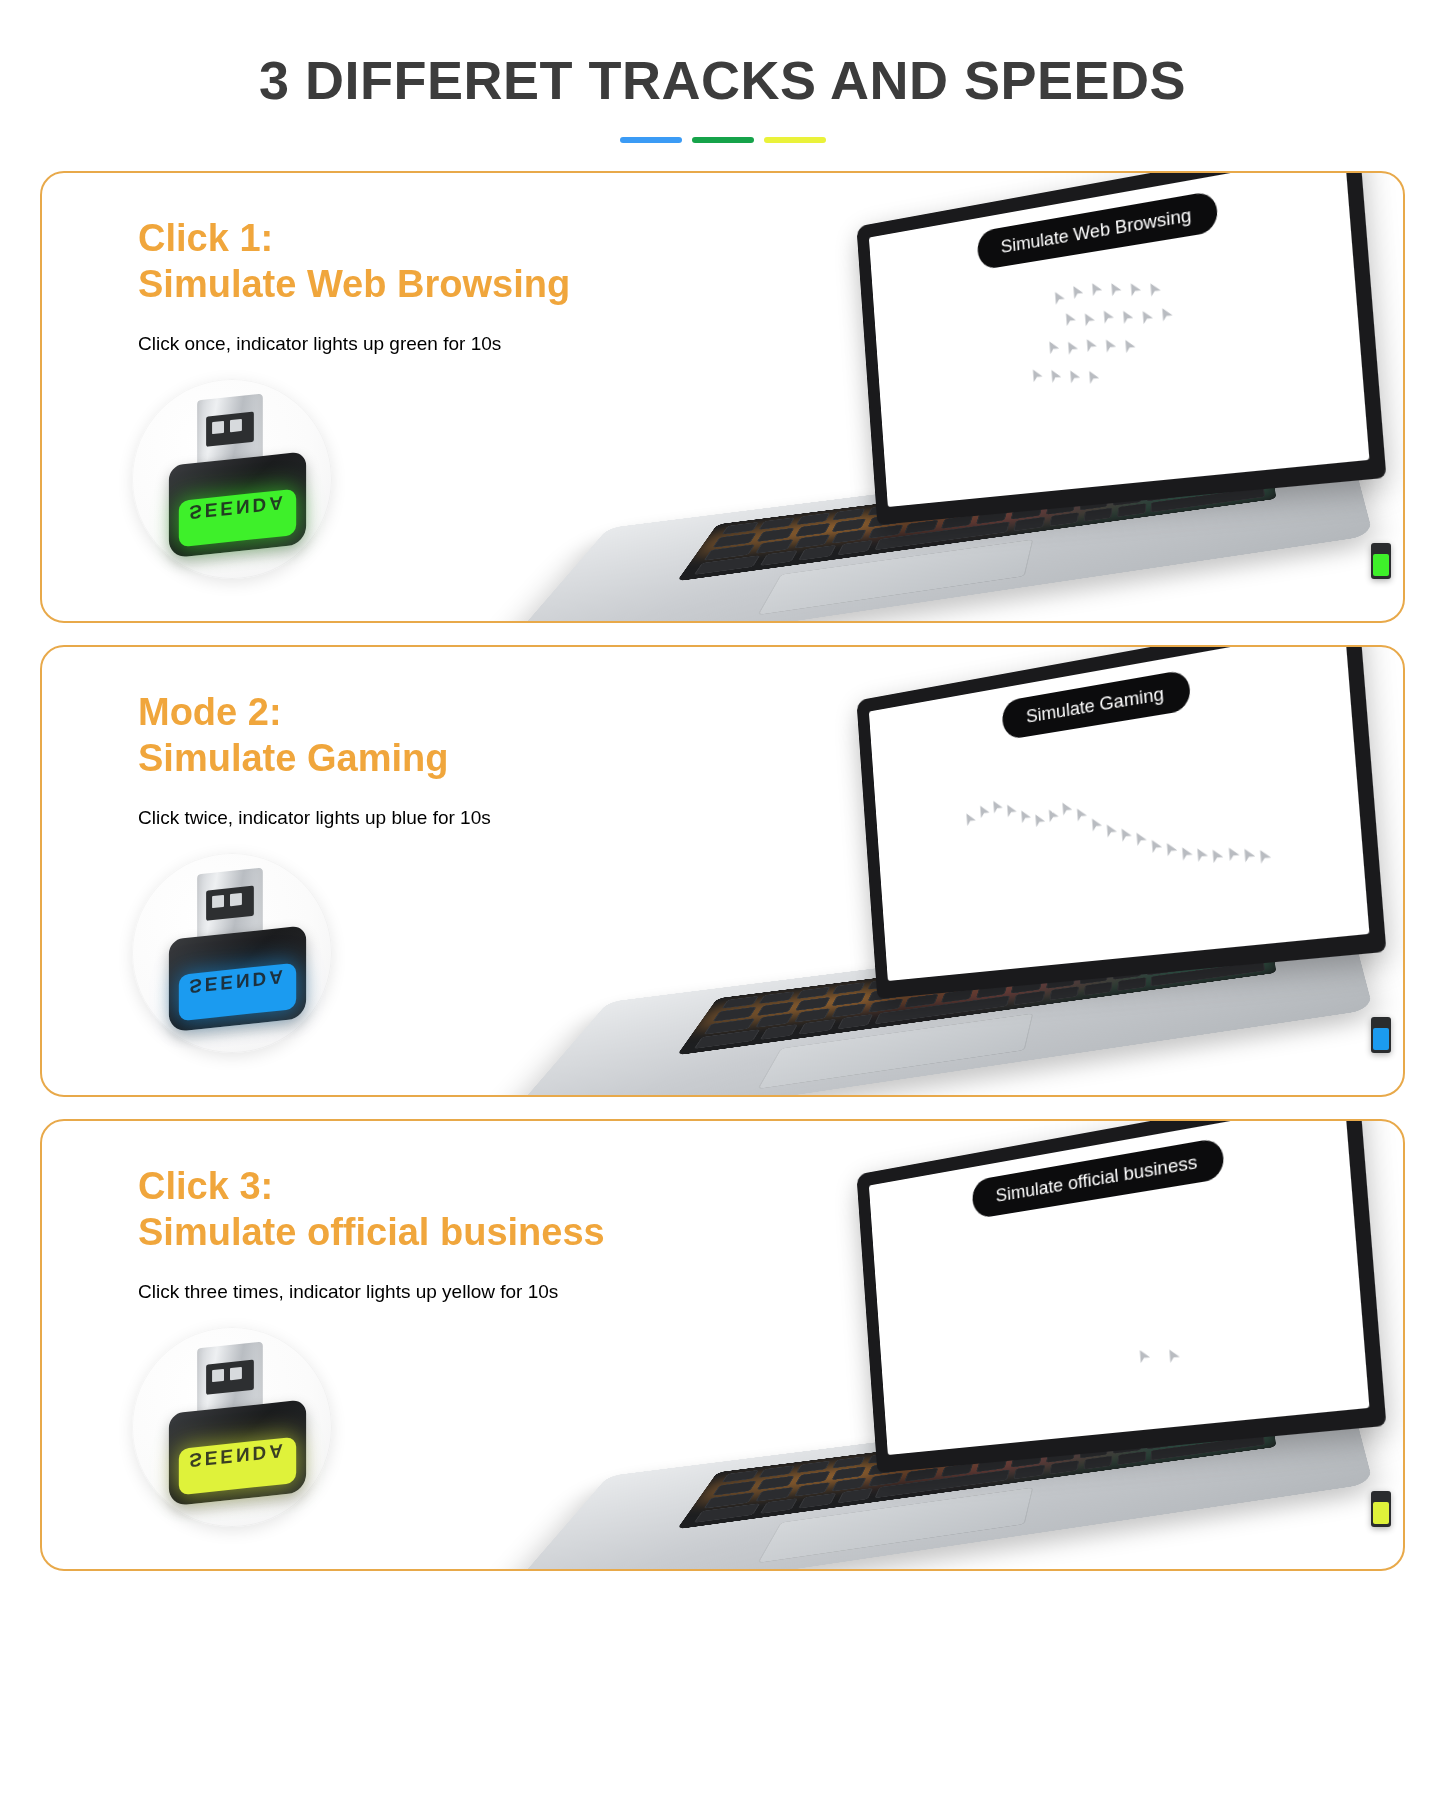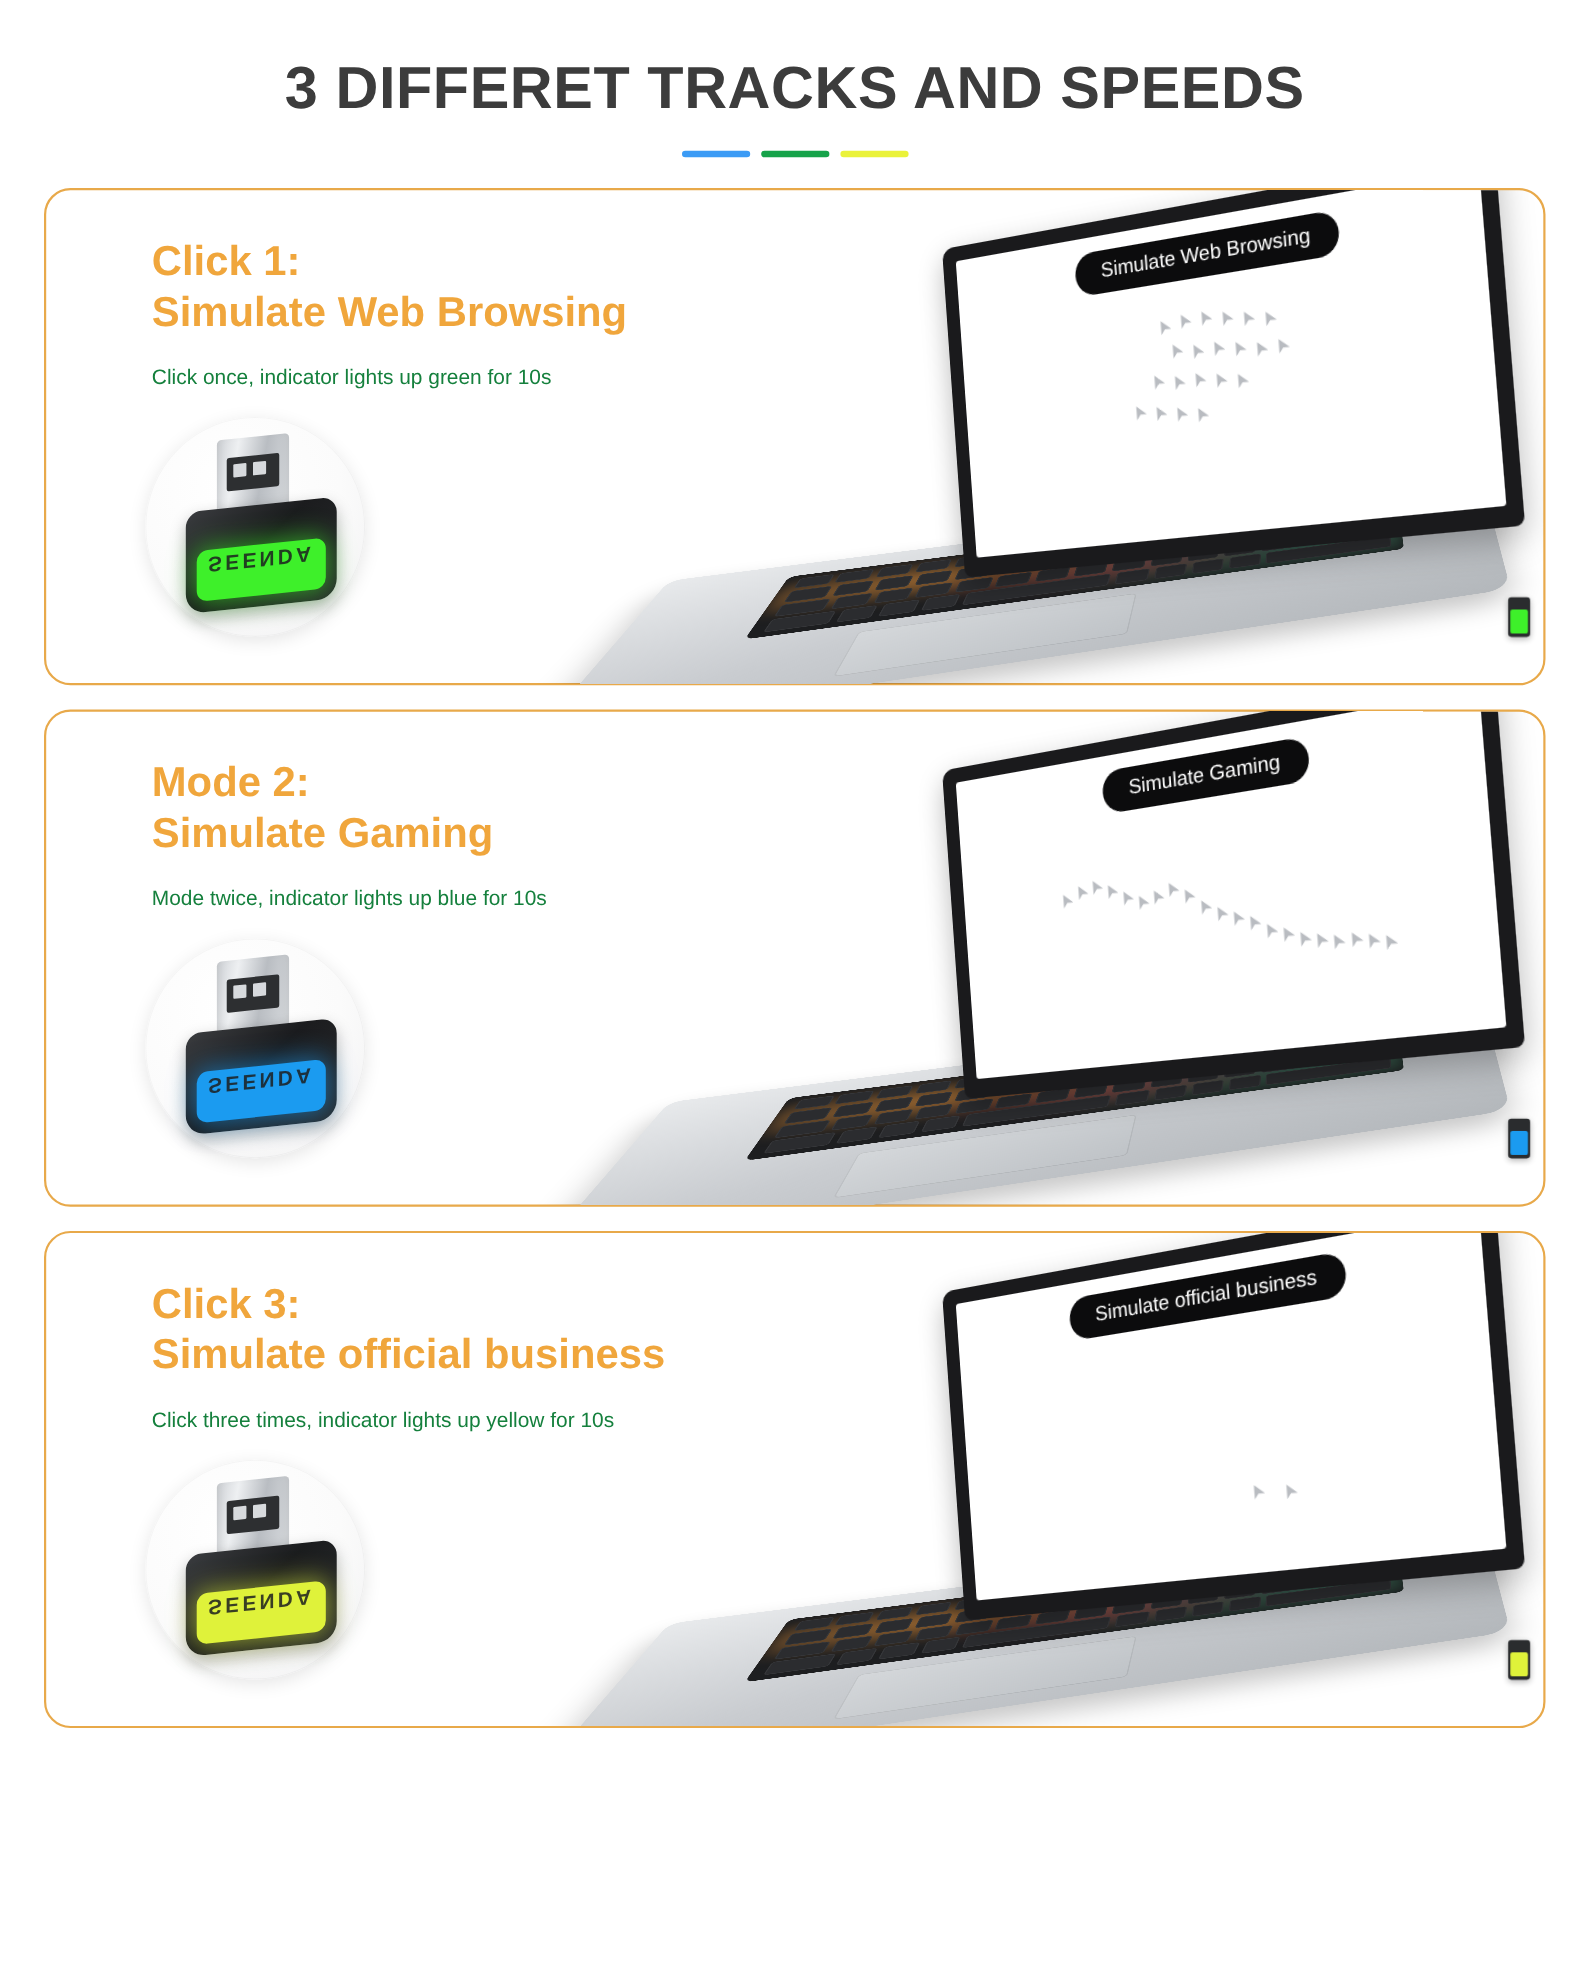--- a/index.html
+++ b/index.html
@@ -61,21 +61,21 @@
   .mode-label, .mode-name {
     color: #f0a63c;
     font-size: 38px;
     font-weight: bold;
     line-height: 1.22;
     white-space: nowrap;
   }
   .mode-desc {
     margin-top: 26px;
     font-size: 19px;
-    color: #15803d;
+    color: #000000;
   }
 
   
   .dongle-wrap {
     position: absolute;
     left: 90px;
     top: 206px;
     width: 200px;
     height: 200px;
     z-index: 5;
@@ -407,21 +407,21 @@
       <div class="port-dongle">
         <i style="background:#3ef02a"></i>
       </div>
     </div>
   </div>
 
   <div class="card">
     <div class="card-text">
       <div class="mode-label">Mode 2:</div>
       <div class="mode-name">Simulate Gaming</div>
-      <div class="mode-desc">Mode twice, indicator lights up blue for 10s</div>
+      <div class="mode-desc">Click twice, indicator lights up blue for 10s</div>
     </div>
 
     <div class="dongle-wrap">
       <div class="dongle-circle"></div>
       <div class="dongle">
         <div class="usb-plug"></div>
         <div class="dongle-body">
           <div class="led-band" style="background:#1b9bf0;box-shadow:0 0 22px 3px rgba(27,155,240,0.55)"></div>
           <div class="brand">SEENDA</div>
         </div>

